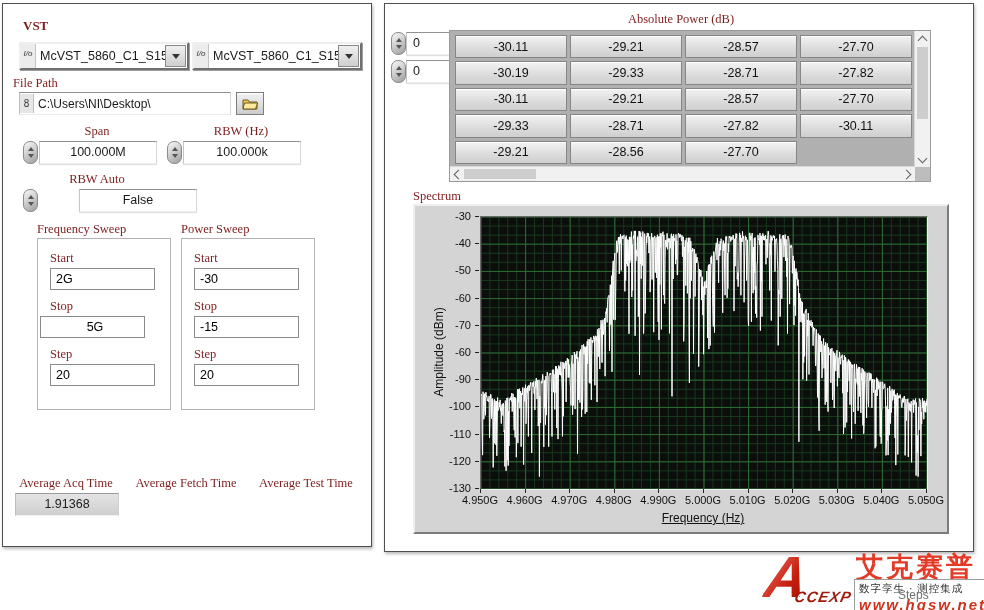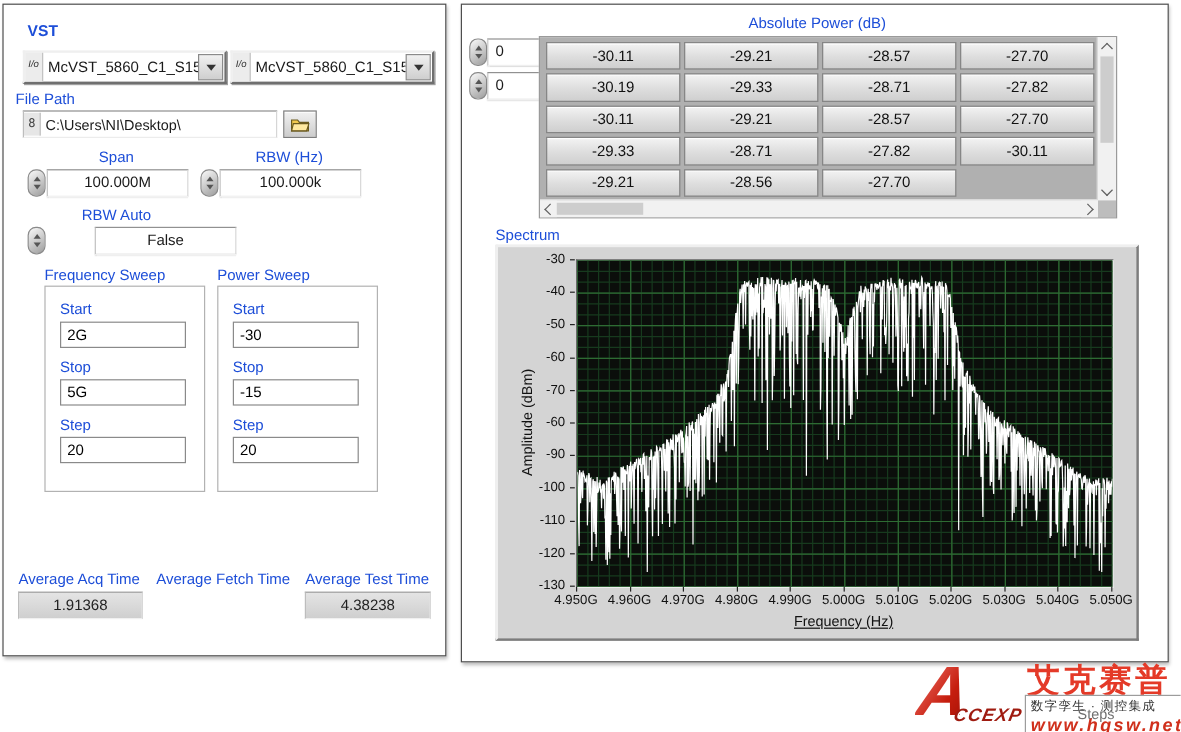--- a/index.html
+++ b/index.html
@@ -1,19 +1,19 @@
 <!DOCTYPE html>
 <html><head>
 <meta charset="utf-8">
 <style>
   html,body{margin:0;padding:0;background:#ffffff;}
   .page{position:relative;width:984px;height:610px;overflow:hidden;background:#fff;
         font-family:"Liberation Sans", sans-serif;color:#1a1a1a;}
   .panel{position:absolute;background:#fff;border:1px solid #4e4e4e;box-shadow:1px 2px 3px rgba(0,0,0,.28);}
-  .lbl{position:absolute;font-size:12.5px;color:#1d4ed8;white-space:nowrap;}
+  .lbl{position:absolute;font-size:12.5px;color:#7f1d1d;white-space:nowrap;font-family:Liberation Serif, serif;}
   .lbl-c{text-align:center;}
   .bold{font-weight:bold;}
 
   
   .dropdown{position:absolute;height:24px;background:#fff;display:flex;align-items:center;
     border-top:2px solid #efefef;border-left:2px solid #efefef;border-right:2px solid #6f6f6f;border-bottom:2px solid #6f6f6f;
     box-shadow:1px 1px 0 #9f9f9f;}
   .io-glyph{width:14px;height:100%;background:#ececec;border-right:1px solid #c3c3c3;color:#333;
     font-size:8px;line-height:20px;text-align:center;font-style:italic;}
   .dd-text{flex:1;font-size:12.5px;padding-left:4px;white-space:nowrap;overflow:hidden;}
@@ -142,40 +142,39 @@
         <span class="tri-u"></span>
         <span class="tri-d"></span>
       </div>
     <div class="num-field" style="left:40px;top:185px;width:116px;margin-left:36px;">False</div>
 
     <div class="lbl" style="left:34px;top:218px;">Frequency Sweep</div>
     <div class="groupbox" style="left:34px;top:234px;width:132px;height:170px;">
       <div class="lbl" style="left:12px;top:12px;">Start</div>
       <input class="text-input" style="left: 12px; top: 29px; width: 98px;" value="2G">
       <div class="lbl" style="left:12px;top:60px;">Stop</div>
-      <input class="text-input" style="left: 12px; top: 77px; width: 98px;" value="5G">
+      <input class="text-input" style="left: 2px; top: 77px; width: 98px; text-align: center;" value="5G">
       <div class="lbl" style="left:12px;top:108px;">Step</div>
       <input class="text-input" style="left: 12px; top: 125px; width: 98px;" value="20">
     </div>
 
     <div class="lbl" style="left:178px;top:218px;">Power Sweep</div>
     <div class="groupbox" style="left:178px;top:234px;width:132px;height:170px;">
       <div class="lbl" style="left:12px;top:12px;">Start</div>
       <input class="text-input" style="left: 12px; top: 29px; width: 98px;" value="-30">
       <div class="lbl" style="left:12px;top:60px;">Stop</div>
       <input class="text-input" style="left: 12px; top: 77px; width: 98px;" value="-15">
       <div class="lbl" style="left:12px;top:108px;">Step</div>
       <input class="text-input" style="left: 12px; top: 125px; width: 98px;" value="20">
     </div>
 
     <div class="lbl lbl-c" style="left:6px;top:472px;width:114px;">Average Acq Time</div>
     <div class="ind-field" style="left:12px;top:489px;width:102px;">1.91368</div>
     <div class="lbl lbl-c" style="left:126px;top:472px;width:114px;">Average Fetch Time</div>
     <div class="lbl lbl-c" style="left:246px;top:472px;width:114px;">Average Test Time</div>
-    <div class="ind-field" style="left:251px;top:489px;width:103px;">4.38238</div>
   </div>
 
   <div class="panel" style="left:384px;top:3px;width:588px;height:547px;">
 
     <div class="lbl lbl-c" style="left:66px;top:8px;width:460px;">Absolute Power (dB)</div>
 
     <div class="spinner" style="left:6px;top:28px;">
         <span class="tri-u"></span>
         <span class="tri-d"></span>
       </div>

